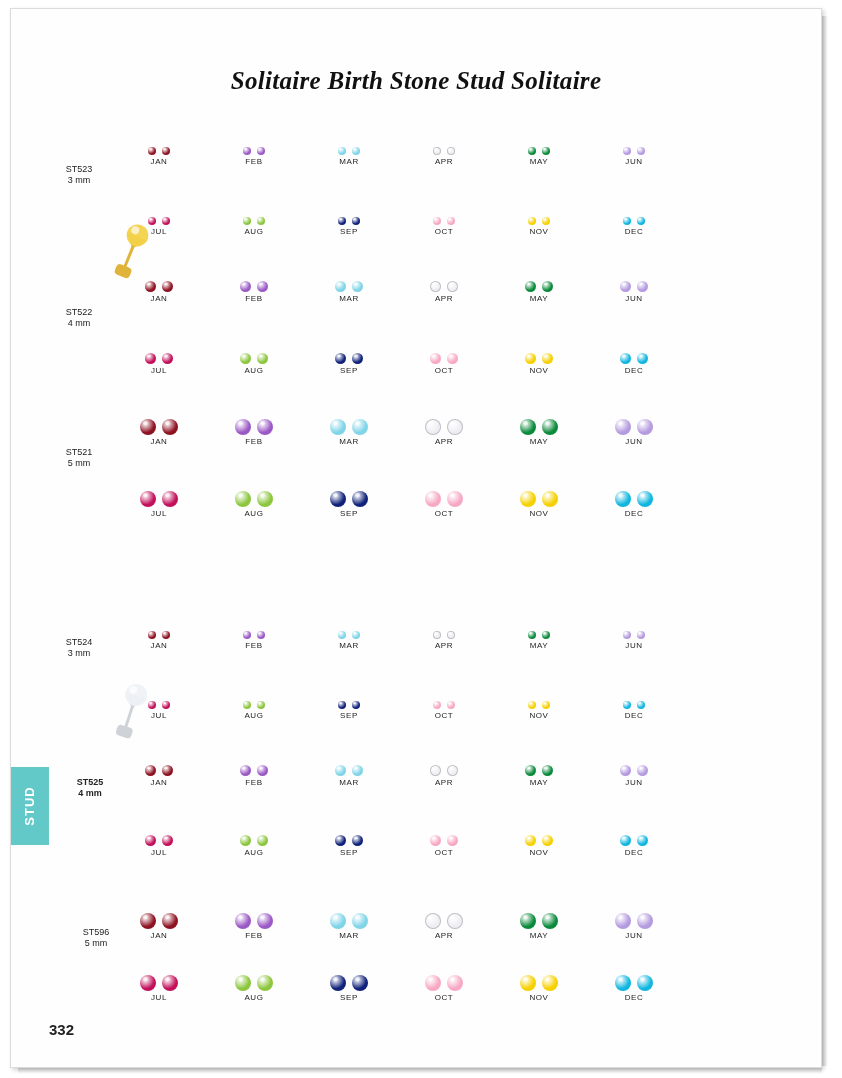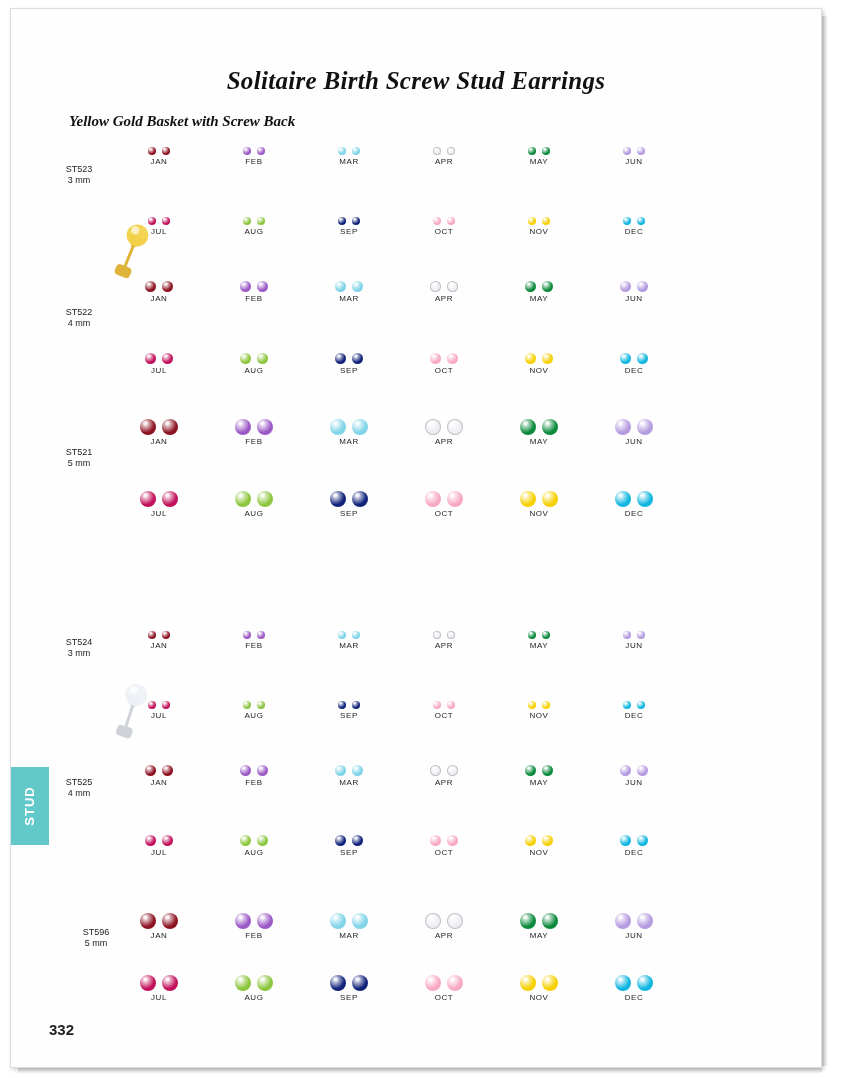--- a/index.html
+++ b/index.html
@@ -42,23 +42,22 @@
 </style>
 </head>
 <body>
 
 <div class="page">
   <div class="shadow-right"></div>
   <div class="shadow-bottom"></div>
 
   <div class="sheet">
 
-    <h1 class="title">Solitaire Birth Screw Stud Earrings</h1>
-
-    <div class="section-head" style="left:58px;top:104px;">Yellow Gold Basket with Screw Back</div>
+    <h1 class="title">Solitaire Birth Stone Stud Solitaire</h1>
+
 
 
     <div class="sample" id="sample-yellow" style="left:92px;top:212px;width:54px;height:66px;"><svg width="54" height="66" viewBox="0 0 54 66">
           <g transform="rotate(22 27 33)">
             <rect x="25.5" y="18" width="3" height="34" rx="1.5" fill="#e0b43a"></rect>
             <rect x="19" y="46" width="16" height="11" rx="4" fill="#e0b43a"></rect>
             <path d="M16 14 L38 14 L27 27 Z" fill="#e0b43a" opacity="0.95"></path>
             <circle cx="27" cy="13" r="11" fill="#f2d24a" opacity="0.95"></circle>
             <circle cx="23" cy="9" r="4" fill="#ffffff" opacity="0.65"></circle>
           </g>
@@ -587,21 +586,21 @@
           <div>4 mm</div>
         </div>
         <div class="rowlabel" style="left: 33px; top: 438px;">
           <div>ST521</div>
           <div>5 mm</div>
         </div>
         <div class="rowlabel" style="left: 33px; top: 628px;">
           <div>ST524</div>
           <div>3 mm</div>
         </div>
-        <div class="rowlabel" style="left: 33px; top: 768px;">
+        <div class="rowlabel" style="left: 44px; top: 768px; font-weight: bold;">
           <div>ST525</div>
           <div>4 mm</div>
         </div>
         <div class="rowlabel" style="left: 50px; top: 918px;">
           <div>ST596</div>
           <div>5 mm</div>
         </div>
       </div>
 
     <div class="tab">

